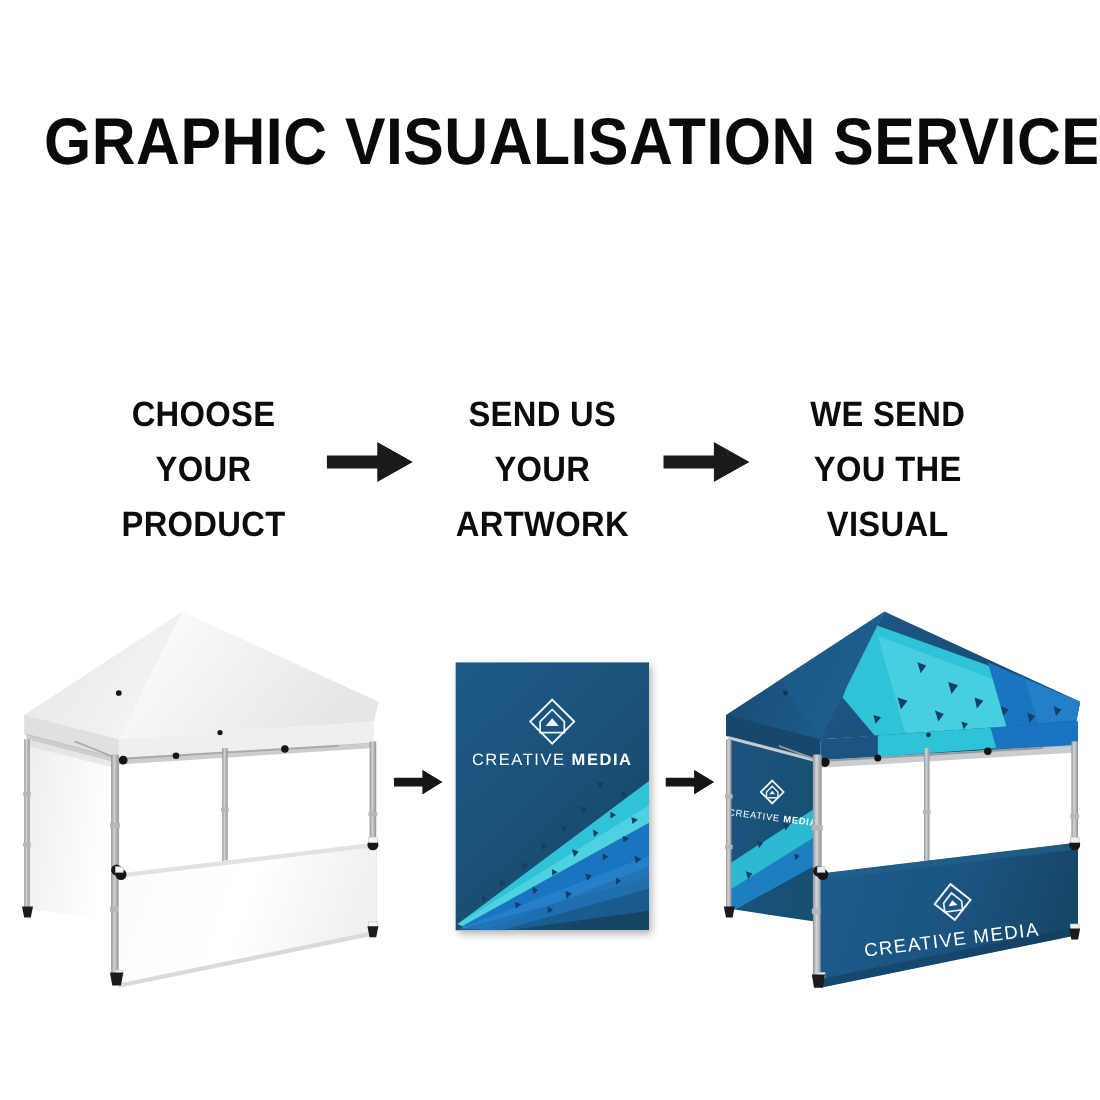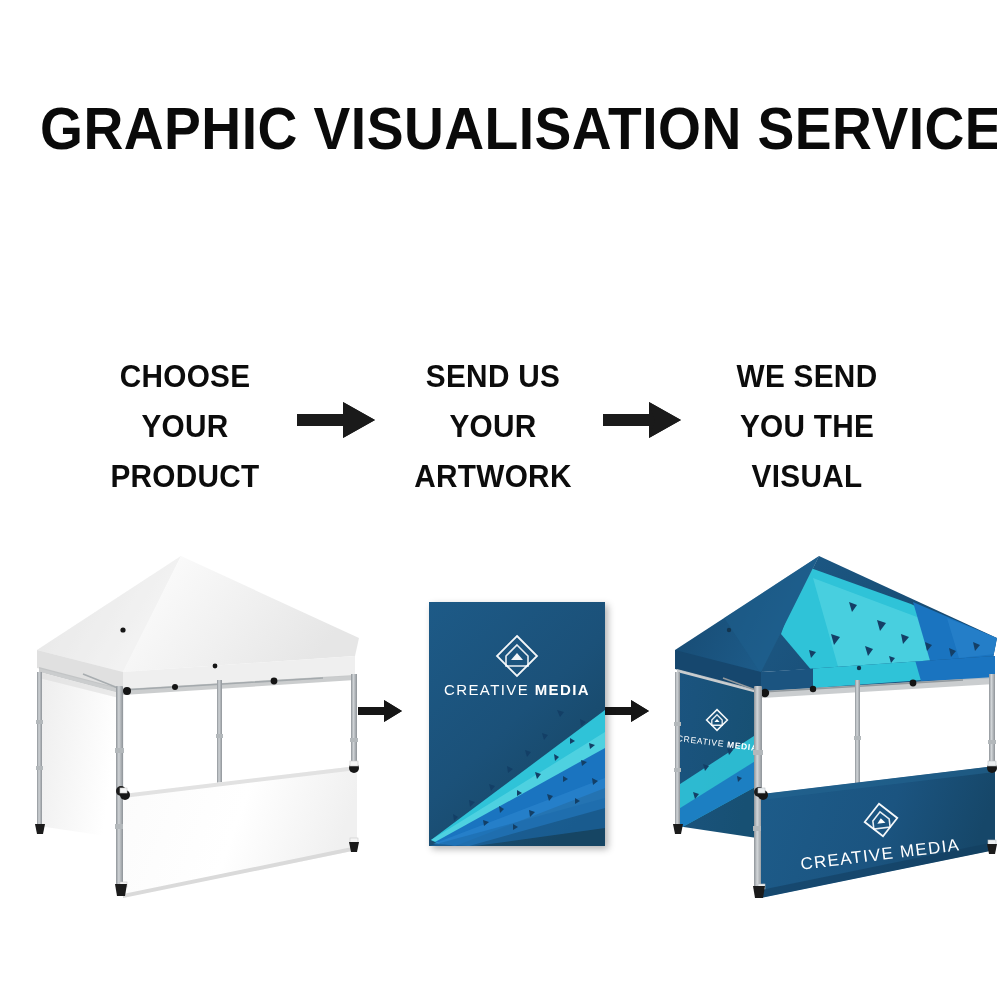--- a/index.html
+++ b/index.html
@@ -80,21 +80,20 @@
     height: 26px;
   }
   #arrow-bot-1 { left: 358px; }
   #arrow-bot-2 { left: 605px; }
 
   .arrow-svg { display: block; width: 100%; height: 100%; }
 
   
   .visual {
     position: absolute;
-    margin-left: 15px;
   }
   #tent-plain   { left: 8px;   top: 538px; width: 352px; height: 382px; }
   #artwork-card { left: 414px; top: 602px; width: 176px; height: 244px; }
   #tent-branded { left: 648px; top: 538px; width: 350px; height: 382px; }
 
   .vis-svg { display: block; width: 100%; height: 100%; }
 
   
   #artwork-card { box-shadow: 3px 3px 7px rgba(0,0,0,0.30); }
 </style>

